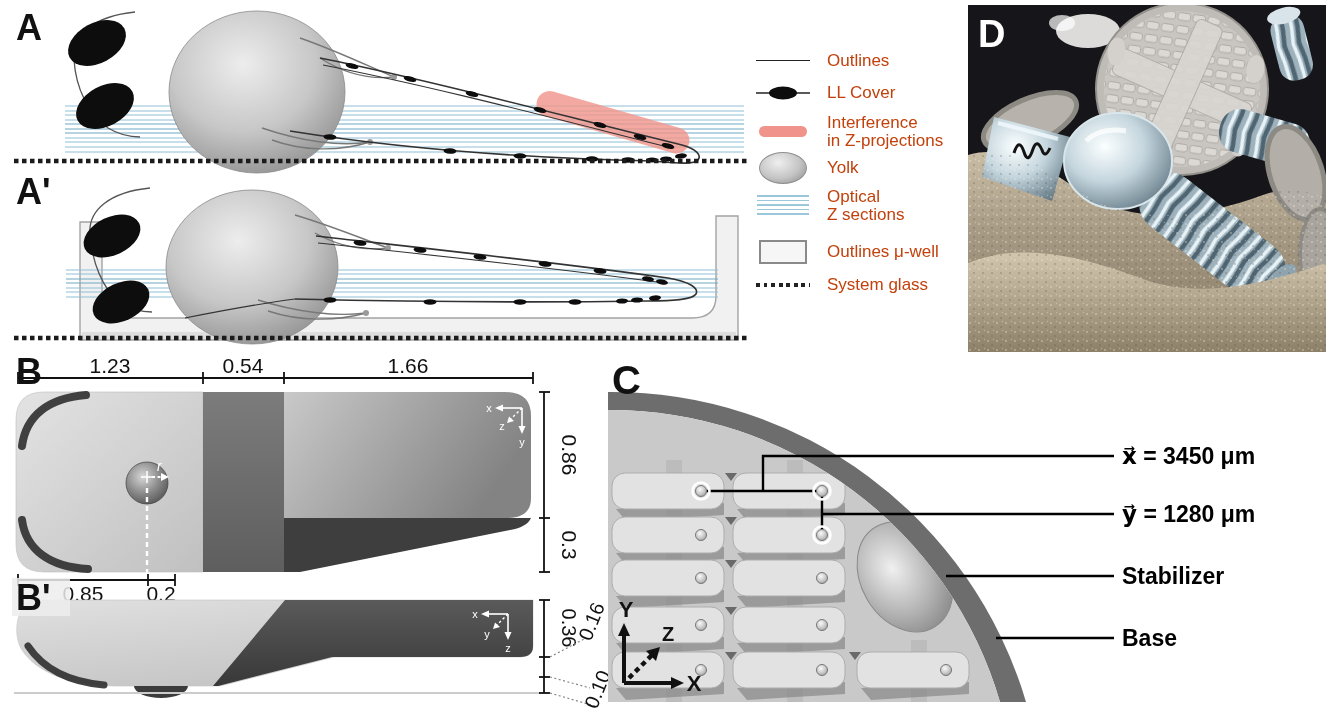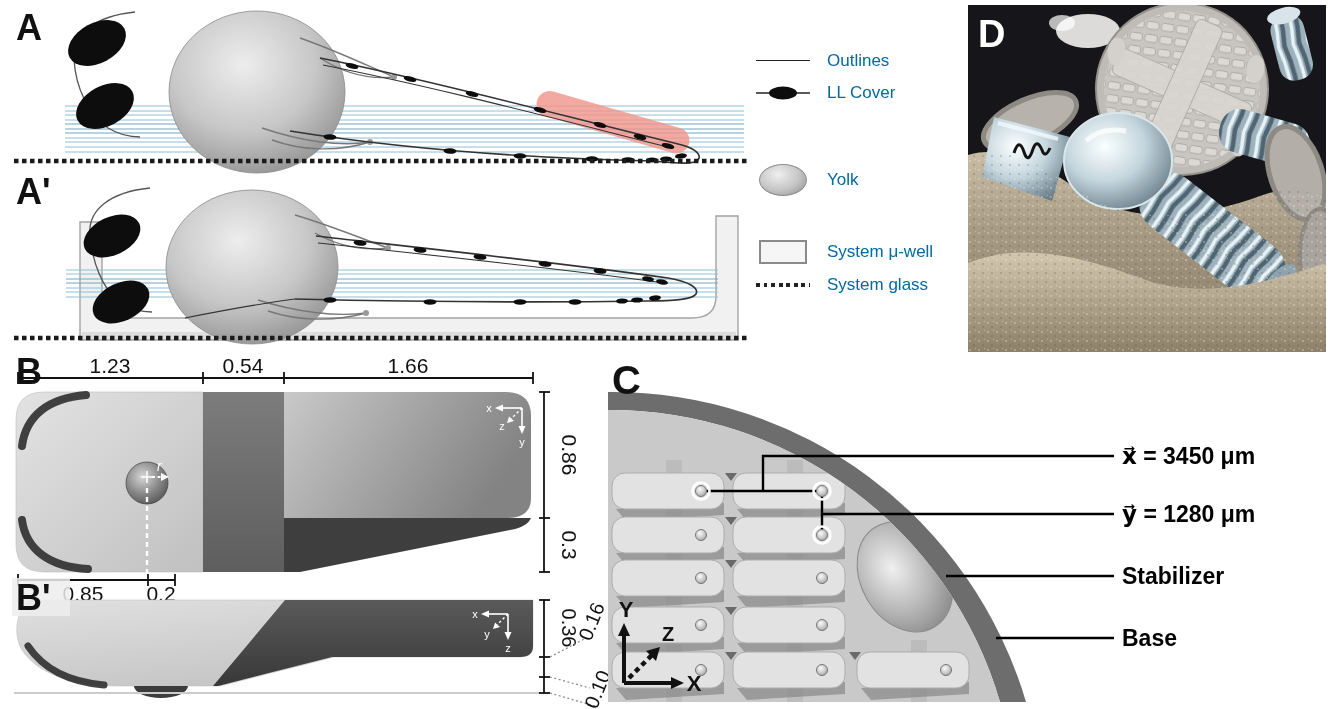--- a/index.html
+++ b/index.html
@@ -3,21 +3,21 @@
 <meta charset="utf-8">
 <style>
   html,body{margin:0;padding:0;background:#fff;}
   #fig{position:relative;width:1328px;height:709px;background:#fff;overflow:hidden;
        font-family:"Liberation Sans","DejaVu Sans",sans-serif;color:#111;}
   .abs{position:absolute;}
   
   #legend{position:absolute;left:756px;top:0;width:212px;height:350px;}
   .lg-row{position:absolute;left:0;display:flex;align-items:center;}
   .lg-swatch{width:54px;display:flex;flex-direction:column;justify-content:center;align-items:center;flex:0 0 54px;}
-  .lg-text{margin-left:17px;font-size:17px;line-height:17.5px;color:#0369a1;}
+  .lg-text{margin-left:17px;font-size:17px;line-height:17.5px;color:#c2410c;}
   .sw-outline{width:54px;height:0;border-top:1.6px solid #222;}
   .sw-pink{width:48px;height:11px;border-radius:6px;background:#f0938a;}
   .sw-yolk{width:46px;height:30px;border-radius:50%;border:1px solid #8f8f8f;
            background:radial-gradient(ellipse at 40% 32%,#efefef 0%,#c4c4c4 55%,#8a8a8a 100%);}
   .sw-optical{width:52px;height:21px;background:repeating-linear-gradient(180deg,#9cc6da 0 1.6px,transparent 1.6px 4.6px);}
   .sw-agarose{width:44px;height:20px;background:#f6f6f6;border:2px solid #8a8a8a;}
   .sw-cover{width:54px;height:4.5px;background:repeating-linear-gradient(90deg,#222 0 4px,transparent 4px 7.5px);}
   svg text{font-family:"Liberation Sans","DejaVu Sans",sans-serif;}
 </style>
 </head>
@@ -153,34 +153,52 @@
       <div class="lg-swatch">
         <svg width="54" height="16">
           <line x1="0" y1="8" x2="54" y2="8" stroke="#222" stroke-width="1.6"></line>
           <ellipse cx="27" cy="8" rx="14" ry="6.5" fill="#0d0d0d"></ellipse>
         </svg>
       </div>
       <div class="lg-text">
           <div>LL Cover</div>
         </div>
     </div>
-    <div class="lg-row" style="top:164px">
+    <div class="lg-row" style="top:114px">
+      <div class="lg-swatch">
+          <div class="sw-pink"></div>
+        </div>
+      <div class="lg-text">
+        <div>Interference</div>
+        <div>in Z-projections</div>
+      </div>
+    </div>
+    <div class="lg-row" style="top:152px">
       <div class="lg-swatch">
           <div class="sw-yolk"></div>
         </div>
       <div class="lg-text">
           <div>Yolk</div>
         </div>
     </div>
+    <div class="lg-row" style="top:188px">
+      <div class="lg-swatch">
+          <div class="sw-optical"></div>
+        </div>
+      <div class="lg-text">
+        <div>Optical</div>
+        <div>Z sections</div>
+      </div>
+    </div>
     <div class="lg-row" style="top:240px">
       <div class="lg-swatch">
           <div class="sw-agarose"></div>
         </div>
       <div class="lg-text">
-          <div>System μ-well</div>
+          <div>Outlines μ-well</div>
         </div>
     </div>
     <div class="lg-row" style="top:276px">
       <div class="lg-swatch">
           <div class="sw-cover"></div>
         </div>
       <div class="lg-text">
           <div>System glass</div>
         </div>
     </div>

